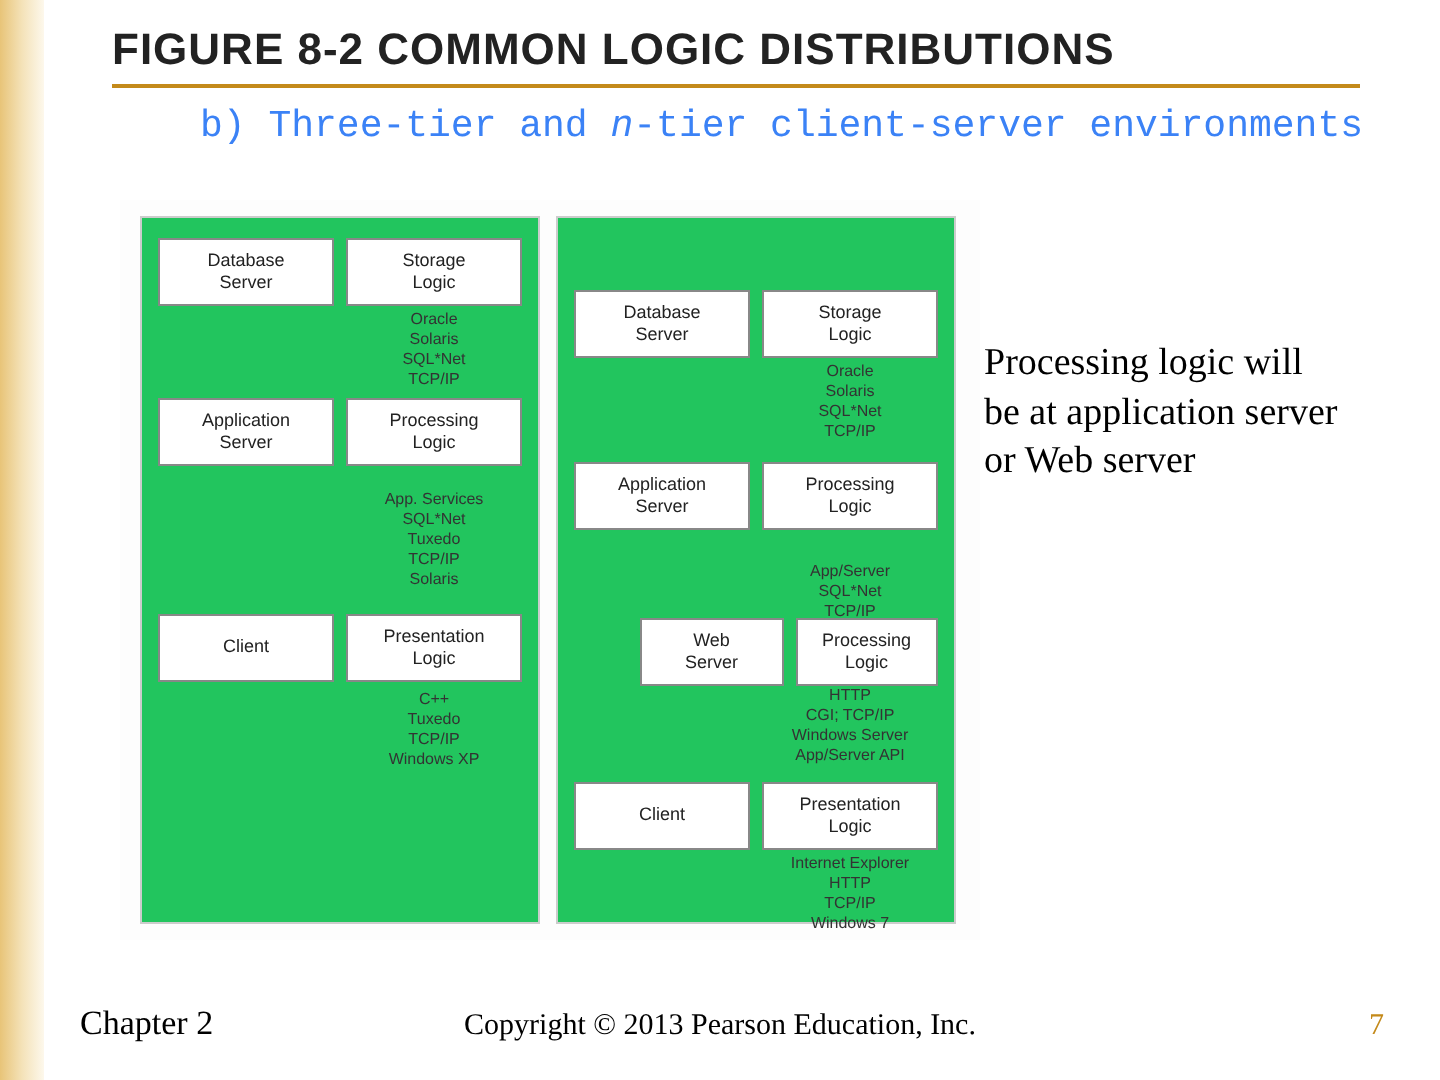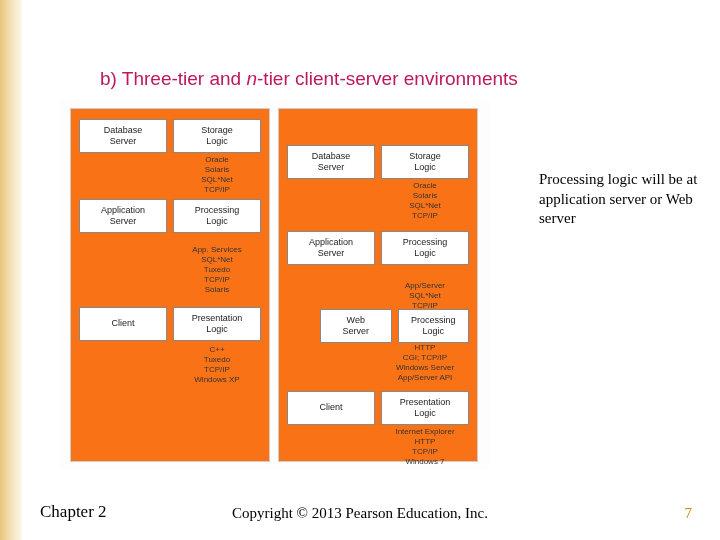--- a/index.html
+++ b/index.html
@@ -2,47 +2,51 @@
 <html><head>
 <meta charset="utf-8">
 <style>
   * { box-sizing: border-box; margin: 0; padding: 0; }
   body { width: 720px; height: 540px; background: #fff; font-family: Arial, sans-serif; overflow: hidden; position: relative; }
   .slide { width: 720px; height: 540px; position: relative; }
   .bg-gradient { position: absolute; top: 0; left: 0; width: 22px; height: 540px; background: linear-gradient(to right, #e8c478 0%, #f4e2b8 50%, #fdf8ec 100%); }
   .title-area { position: absolute; top: 12px; left: 56px; right: 40px; }
   .title { font-size: 22px; font-weight: bold; color: #222; letter-spacing: 0.5px; }
   .title-underline { height: 2px; background: #c48a1a; margin-top: 4px; }
-  .subtitle { position: absolute; top: 68px; left: 100px; font-family: Liberation Sans, sans-serif; font-size: 19px; color: #be185d; }
+  .subtitle { position: absolute; top: 52px; left: 100px; font-family: Liberation Mono, monospace; font-size: 19px; color: #3b82f6; }
   .subtitle .italic { font-style: italic; }
   .diagram { position: absolute; top: 100px; left: 60px; width: 430px; height: 370px; background: #fdfdfd; }
-  .panel { position: absolute; background: #f97316; border: 1px solid #ccc; }
+  .panel { position: absolute; background: #22c55e; border: 1px solid #ccc; }
   .panel.left { left: 10px; top: 8px; width: 200px; height: 354px; }
   .panel.right { left: 218px; top: 8px; width: 200px; height: 354px; }
   .row { display: flex; gap: 6px; position: absolute; left: 8px; right: 8px; }
   .row.r1 { top: 10px; } .row.r2 { top: 90px; align-items: flex-end; } .row.r3 { top: 198px; } .row.r4 { top: 282px; }
   .panel.right .row.r1 { top: 36px; } .panel.right .row.r2 { top: 122px; } .panel.right .row.r3 { top: 200px; padding-left: 33px; } .panel.right .row.r4 { top: 282px; }
   .box { flex: 1; background: #fff; border: 1px solid #888; padding: 5px 3px; text-align: center; font-size: 9px; line-height: 1.2; color: #222; display: flex; flex-direction: column; justify-content: center; min-height: 30px; }
   .stack { position: absolute; font-size: 8px; line-height: 1.25; color: #333; text-align: center; left: 8px; right: 8px; align-items: center; }
   .stack.s1 { top: 46px; } .stack.s2 { top: 136px; } .stack.s3 { top: 236px; } .stack.s4 { top: 318px; }
   .panel.right .stack.s1 { top: 72px; } .panel.right .stack.s2 { top: 172px; } .panel.right .stack.s3 { top: 234px; } .panel.right .stack.s4 { top: 318px; }
   .rstack { flex: 1; text-align: center; }
-  .callout { position: absolute; top: 170px; left: 539px; width: 180px; font-family: 'Times New Roman', serif; font-size: 15px; line-height: 1.3; color: #000; }
+  .callout { position: absolute; top: 170px; left: 492px; width: 180px; font-family: 'Times New Roman', serif; font-size: 19px; line-height: 1.3; color: #000; }
   .footer { position: absolute; bottom: 18px; left: 0; width: 720px; }
   .chapter { position: absolute; left: 40px; bottom: 0; font-family: 'Times New Roman', serif; font-size: 17px; }
   .copyright { position: absolute; left: 0; right: 0; bottom: 0; text-align: center; font-family: 'Times New Roman', serif; font-size: 15px; }
   .pagenum { position: absolute; right: 28px; bottom: 0; font-family: 'Times New Roman', serif; font-size: 15px; color: #c48a1a; }
   .stack-row { display: flex; gap: 6px; }
 </style>
 </head>
 <body>
 
 <div class="slide">
   <div class="bg-gradient"></div>
 
+  <div class="title-area">
+    <div class="title">FIGURE 8-2 COMMON LOGIC DISTRIBUTIONS</div>
+    <div class="title-underline"></div>
+  </div>
 
   <div class="subtitle">
     <span>b) Three-tier and </span><span class="italic">n</span><span>-tier client-server environments</span>
   </div>
 
   <div class="diagram">
     <div class="panel left">
       <div class="row r1">
         <div class="box">Database<br>Server</div>
         <div class="box">Storage<br>Logic</div>

